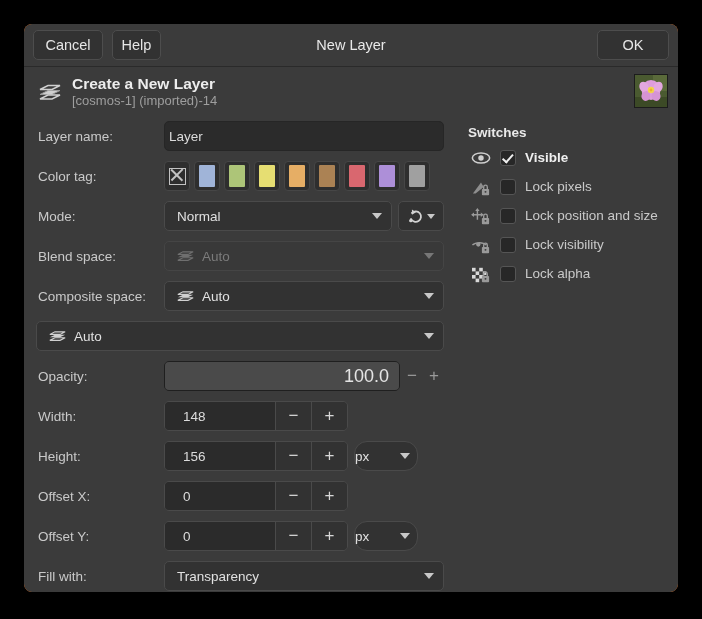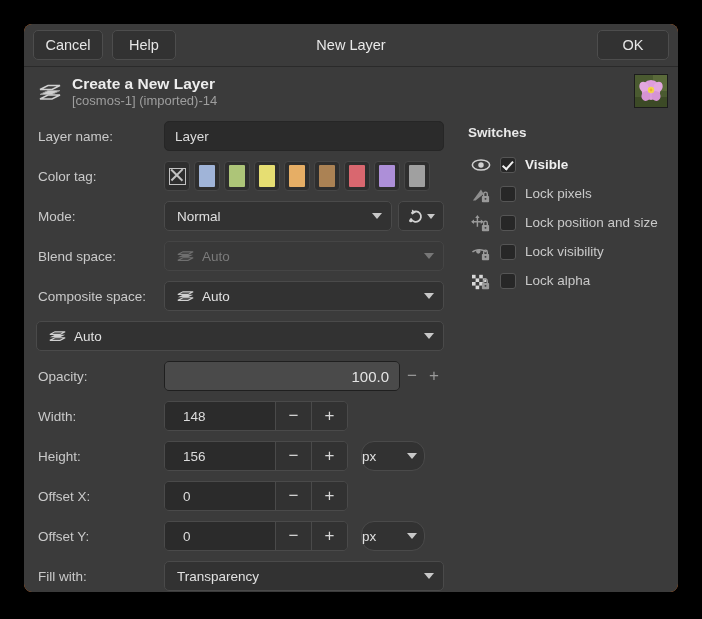--- a/index.html
+++ b/index.html
@@ -46,21 +46,21 @@
     color: #e6e6e6;
     font-size: 14.5px;
     display: flex;
     align-items: center;
     justify-content: center;
     box-sizing: border-box;
     cursor: pointer;
     user-select: none;
   }
   #btn-cancel { left: 9px;  width: 70px; }
-  #btn-help   { left: 88px; width: 64px; }
+  #btn-help   { left: 88px; width: 49px; }
   #btn-ok     { right: 9px; width: 72px; }
   .tb-title {
     position: absolute;
     left: 0; right: 0; top: 0;
     height: 42px;
     line-height: 42px;
     text-align: center;
     color: #e8e8e8;
     font-size: 14.5px;
     pointer-events: none;
@@ -148,21 +148,21 @@
 
   
   .textinput {
     flex: 1 1 auto;
     height: 30px;
     background: #2b2b2b;
     border: 1px solid #262626;
     border-radius: 5px;
     color: #dcdcdc;
     font-size: 13.5px;
-    padding: 0 10px;
+    padding: 0 4px;
     box-sizing: border-box;
     display: flex;
     align-items: center;
     outline: none;
     font-family: "Liberation Sans", sans-serif;
   }
 
   
   .combo {
     flex: 1 1 auto;
@@ -275,21 +275,21 @@
     position: absolute;
     left: 0; top: 0; bottom: 0;
     background: #4a4a4a;
   }
   .slider-val {
     position: absolute;
     right: 10px; top: 0; bottom: 0;
     display: flex;
     align-items: center;
     color: #e4e4e4;
-    font-size: 15px;
+    font-size: 18px;
   }
   .flatbtn {
     flex: 0 0 20px;
     height: 24px;
     margin-left: 2px;
     display: flex;
     align-items: center;
     justify-content: center;
     color: #9a9a9a;
     font-size: 17px;
@@ -330,42 +330,42 @@
     justify-content: center;
     color: #d8d8d8;
     font-size: 17px;
     cursor: pointer;
     user-select: none;
   }
 
   .unit {
     width: 64px;
     height: 30px;
-    margin-left: 13px;
+    margin-left: 6px;
     background: #323232;
     border: 1px solid #4a4a4a;
     border-radius: 13px;
     display: flex;
     align-items: center;
     padding: 0 7px 0 0;
     box-sizing: border-box;
     color: #e0e0e0;
     font-size: 13.5px;
     cursor: pointer;
     user-select: none;
     flex: 0 0 64px;
   }
   .unit .unit-label { flex: 1 1 auto; }
 
   
   .switches-title {
     color: #e9e9e9;
     font-size: 13.5px;
     font-weight: bold;
-    margin-bottom: 17px;
+    margin-bottom: 10px;
   }
   .switch-row {
     display: flex;
     align-items: flex-start;
     height: 29px;
     cursor: pointer;
   }
   .switch-icon {
     flex: 0 0 26px;
     display: flex;

